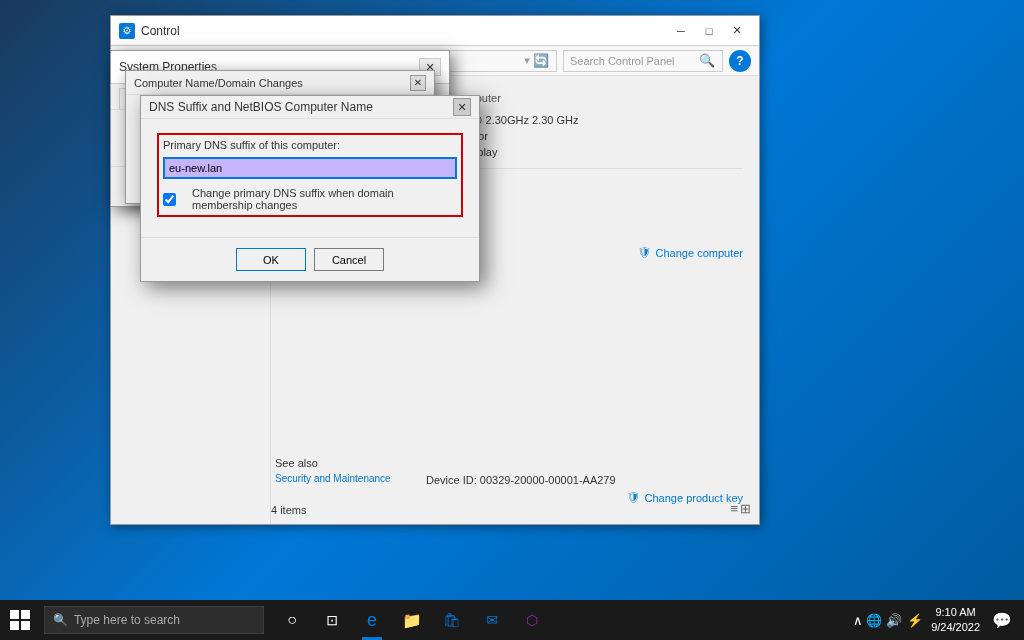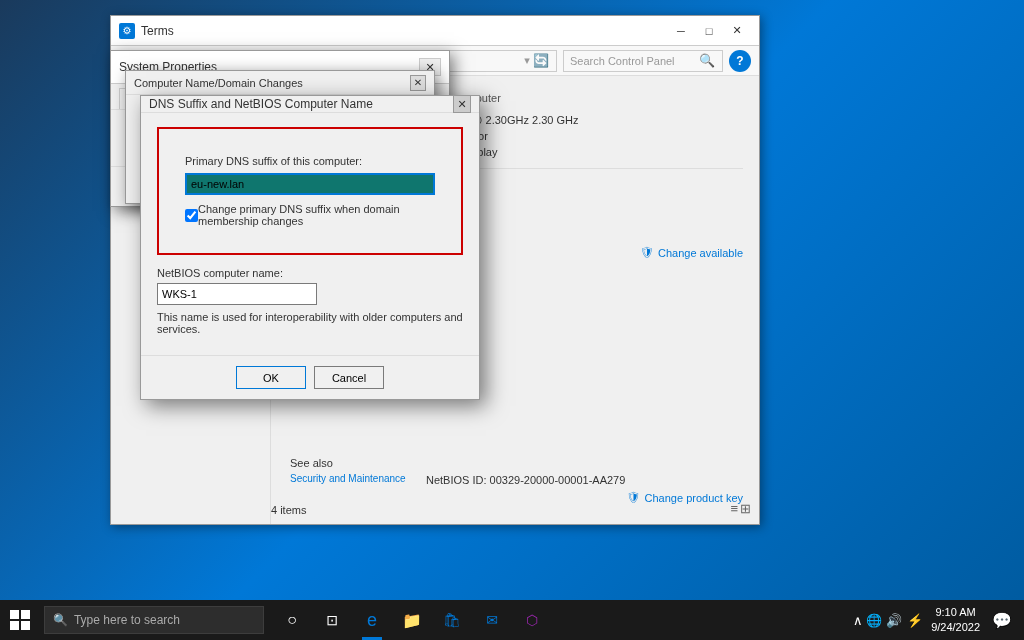--- a/index.html
+++ b/index.html
@@ -216,21 +216,21 @@
       color: #333;
       margin-bottom: 4px;
       padding-left: 4px;
     }
     .sys-info-section {
       margin-top: 12px;
     }
     .see-also {
       position: absolute;
       bottom: 40px;
-      left: 19px;
+      left: 4px;
       font-size: 11px;
       color: #333;
     }
     .see-also-link {
       color: #0078d7;
       font-size: 10px;
       cursor: pointer;
     }
     .change-settings-link {
       position: absolute;
@@ -395,21 +395,21 @@
       position: absolute;
       top: 95px;
       left: 140px;
       width: 340px;
       background: #f0f0f0;
       border: 1px solid #999;
       box-shadow: 6px 6px 20px rgba(0,0,0,0.5);
       z-index: 400;
     }
     .dns-titlebar {
-      height: 17px;
+      height: 23px;
       background: #f0f0f0;
       border-bottom: 1px solid #ddd;
       display: flex;
       align-items: center;
       padding: 0 8px;
     }
     .dns-title {
       font-size: 12px;
       color: #333;
       flex: 1;
@@ -424,42 +424,42 @@
       cursor: pointer;
       color: #333;
       background: #ccc;
       border: 1px solid #999;
     }
     .dns-content {
       padding: 14px 16px 8px;
     }
     .dns-group {
       border: 2px solid #cc0000;
-      padding: 26px;
+      padding: 4px;
       margin-bottom: 12px;
     }
     .dns-group-label {
       font-size: 11px;
       color: #333;
       margin-bottom: 6px;
     }
     .dns-input {
       width: 100%;
       height: 22px;
       border: 2px solid #0078d7;
       padding: 0 4px;
       font-size: 11px;
-      background: #0f766e;
+      background: #c4b5fd;
       outline: none;
       margin-bottom: 8px;
     }
     .dns-checkbox-row {
       display: flex;
       align-items: center;
-      gap: 0;
+      gap: 16px;
       font-size: 11px;
       color: #333;
     }
     .dns-netbios-group {
       margin-bottom: 12px;
     }
     .dns-netbios-label {
       font-size: 11px;
       color: #333;
       margin-bottom: 4px;
@@ -523,21 +523,21 @@
     }
   </style>
 </head>
 <body>
 
 <div class="desktop">
 
   <div class="system-window">
     <div class="system-titlebar">
       <div class="system-titlebar-icon">⚙</div>
-      <span class="system-titlebar-title">Terms</span>
+      <span class="system-titlebar-title">Control</span>
       <div class="sys-win-controls">
         <div class="sys-win-btn min">─</div>
         <div class="sys-win-btn max">□</div>
         <div class="sys-win-btn">✕</div>
       </div>
     </div>
     <div class="sys-address-bar">
       <div class="nav-btn">◀</div>
       <div class="nav-btn">▶</div>
       <div class="nav-btn">▲</div>
@@ -589,26 +589,26 @@
             <span>No Touch Input is available for this Display</span>
           </div>
         </div>
 
         <div style="margin-top:10px;font-size:11px;color:#333;border-top:1px solid #ddd;padding-top:6px;">
           <span>Settings</span>
         </div>
 
         <div class="change-settings-link">
           <span style="color:#0078d7;font-size:11px;">🛡</span>
-          <span>Change available</span>
+          <span>Change computer</span>
         </div>
 
 
         <div style="position:absolute;bottom:38px;left:155px;font-size:11px;color:#333;">
-          <span>NetBIOS ID: </span>
+          <span>Device ID: </span>
           <span>00329-20000-00001-AA279</span>
         </div>
 
         <div class="change-product-link">
           <span style="color:#0078d7;font-size:11px;">🛡</span>
           <span>Change product key</span>
         </div>
 
         <div class="see-also">
           <div style="margin-bottom:4px;">See also</div>
@@ -672,25 +672,20 @@
 
       <div class="dns-group">
         <div class="dns-group-label">Primary DNS suffix of this computer:</div>
         <input type="text" class="dns-input" value="eu-new.lan" style="">
         <div class="dns-checkbox-row">
           <input type="checkbox" checked="" style="">
           <label style="font-size:11px;">Change primary DNS suffix when domain membership changes</label>
         </div>
       </div>
 
-      <div class="dns-netbios-group">
-        <div class="dns-netbios-label">NetBIOS computer name:</div>
-        <input type="text" class="dns-netbios-input" value="WKS-1" style="">
-        <div class="dns-netbios-note">This name is used for interoperability with older computers and services.</div>
-      </div>
     </div>
     <div class="dns-buttons">
       <button class="dns-btn ok-btn">OK</button>
       <button class="dns-btn">Cancel</button>
     </div>
   </div>
 
   <div class="taskbar">
     <div class="taskbar-start">
       <svg class="win-logo" viewBox="0 0 20 20">

